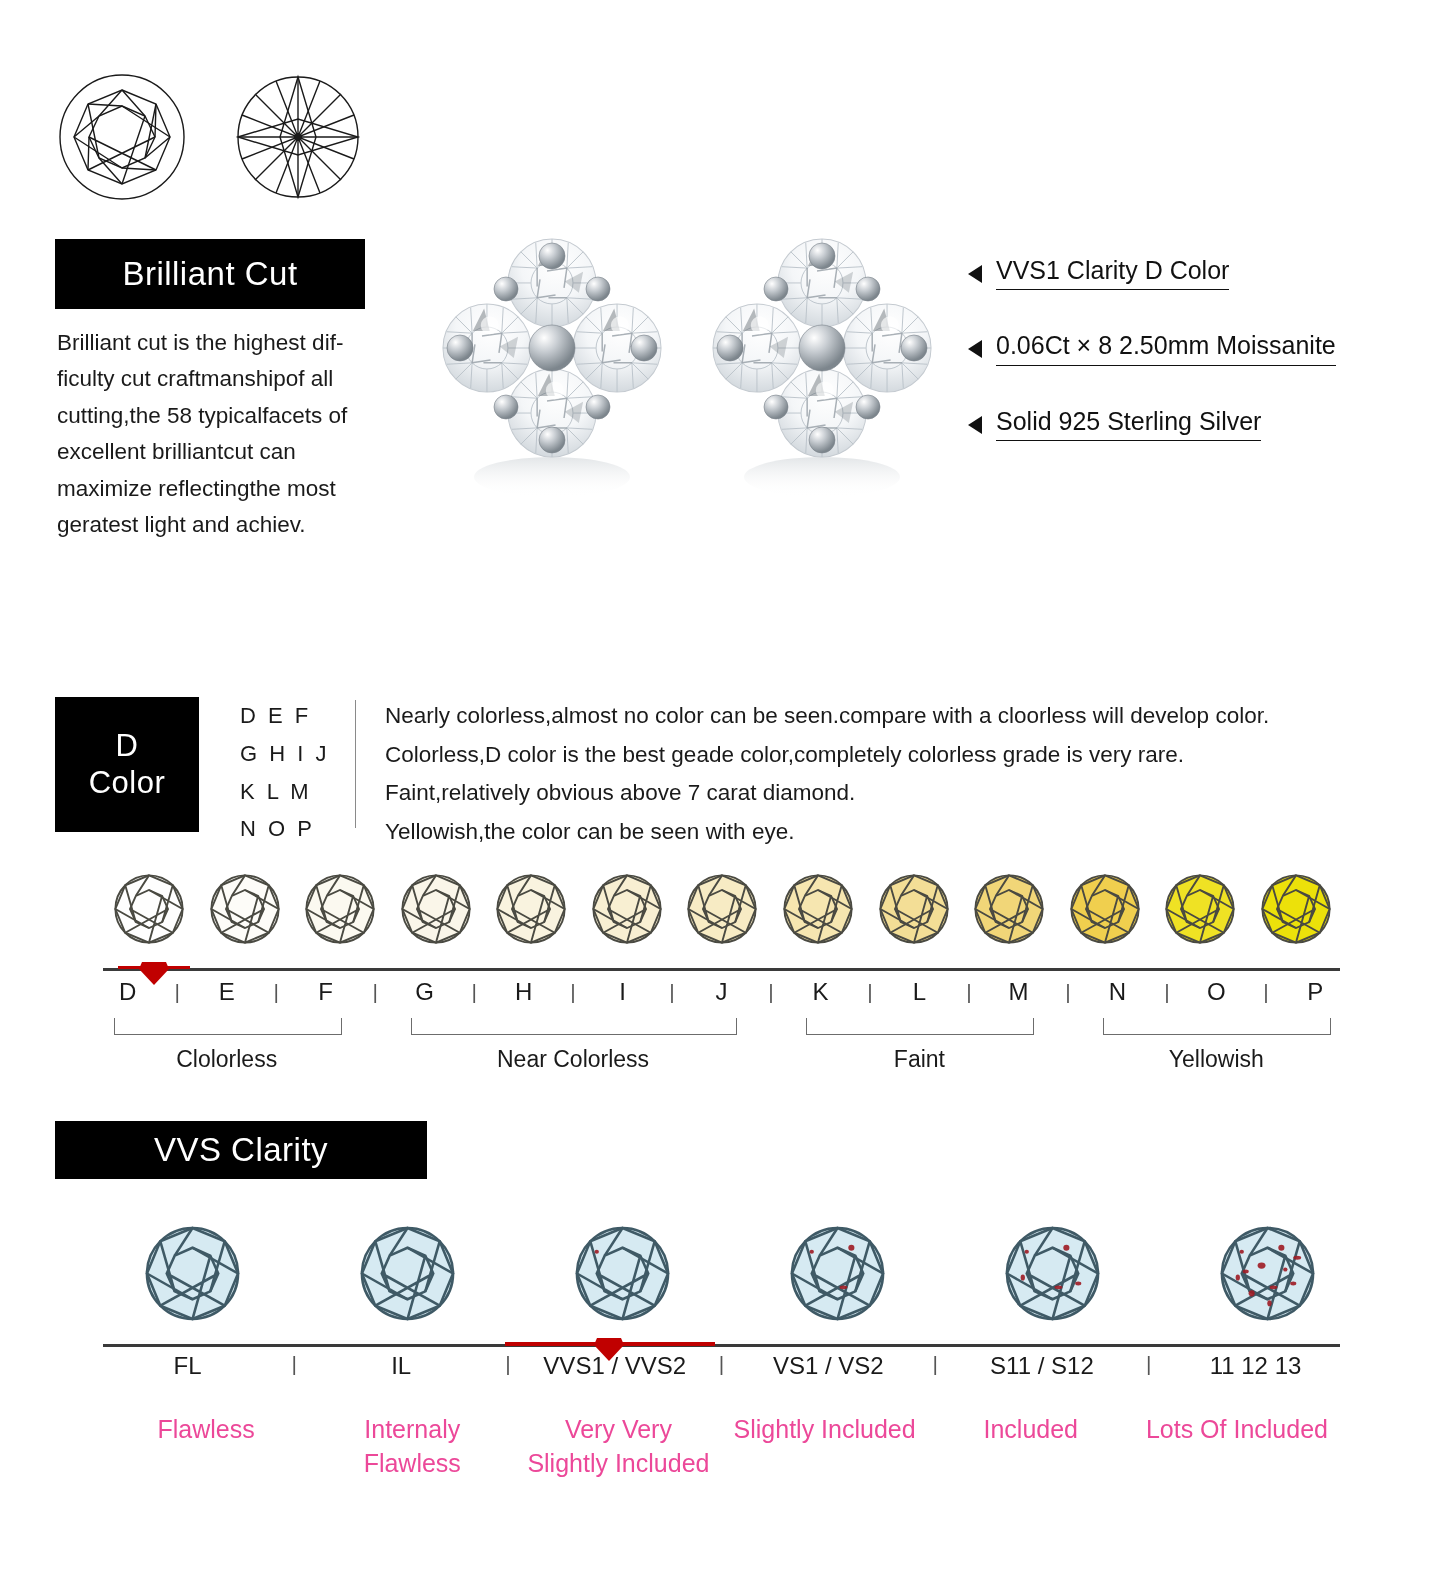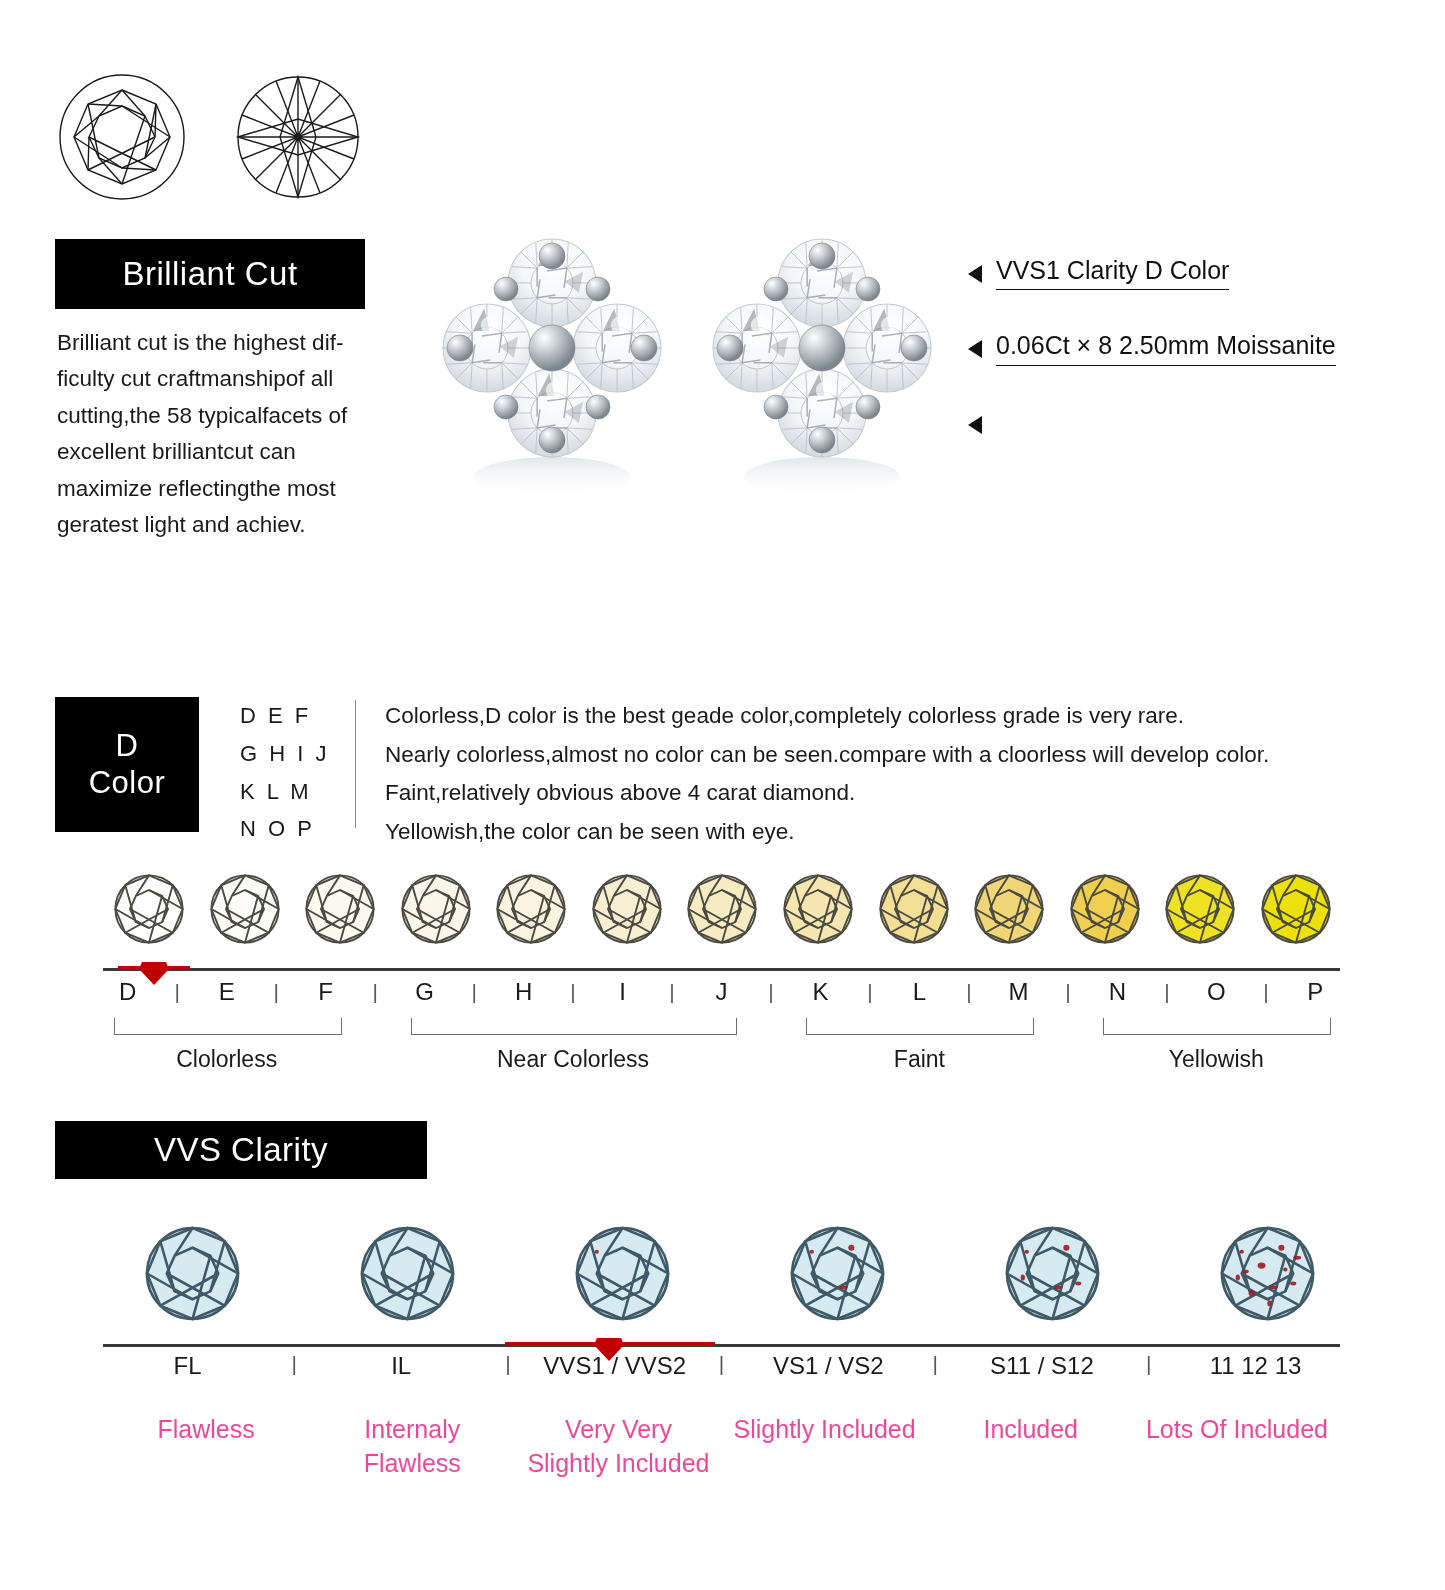--- a/index.html
+++ b/index.html
@@ -180,39 +180,40 @@
   <div class="feat">
     <span class="tri"></span>
     <span class="ftxt">VVS1 Clarity D Color</span>
   </div>
   <div class="feat">
     <span class="tri"></span>
     <span class="ftxt">0.06Ct × 8 2.50mm Moissanite</span>
   </div>
   <div class="feat">
     <span class="tri"></span>
+    <span class="ftxt">Solid 925 Sterling Silver</span>
   </div>
 </div>
 
 <div class="badge" id="dcolor-badge">
   <span>D</span>
   <span>Color</span>
 </div>
 
 <div id="grade-letters">
   <div>D E F</div>
   <div>G H I J</div>
   <div>K L M</div>
   <div>N O P</div>
 </div>
 <div id="grade-rule"></div>
 <div id="grade-desc">
+  <div>Nearly colorless,almost no color can be seen.compare with a cloorless will develop color.</div>
   <div>Colorless,D color is the best geade color,completely colorless grade is very rare.</div>
-  <div>Nearly colorless,almost no color can be seen.compare with a cloorless will develop color.</div>
-  <div>Faint,relatively obvious above 4 carat diamond.</div>
+  <div>Faint,relatively obvious above 7 carat diamond.</div>
   <div>Yellowish,the color can be seen with eye.</div>
 </div>
 
 <div id="color-gems">
     <div style="width: 78px; height: 78px; display: flex; align-items: center; justify-content: center;">
       <svg width="76" height="76" viewBox="-52 -52 104 104">
     <circle r="46" fill="#fefefe" stroke="#4a4a42" stroke-width="2.6"></circle>
     <polygon points="0,-46 32.5,-32.5 46,0 32.5,32.5 0,46 -32.5,32.5 -46,0 -32.5,-32.5" fill="#fefefe" stroke="#4a4a42" stroke-width="2.6"></polygon>
     <polygon points="0,-26 18,-18 26,0 18,18 0,26 -18,18 -26,0 -18,-18" fill="#fefefe" stroke="#4a4a42" stroke-width="2.6"></polygon>
     <g stroke="#4a4a42" stroke-width="2.6" fill="none">

